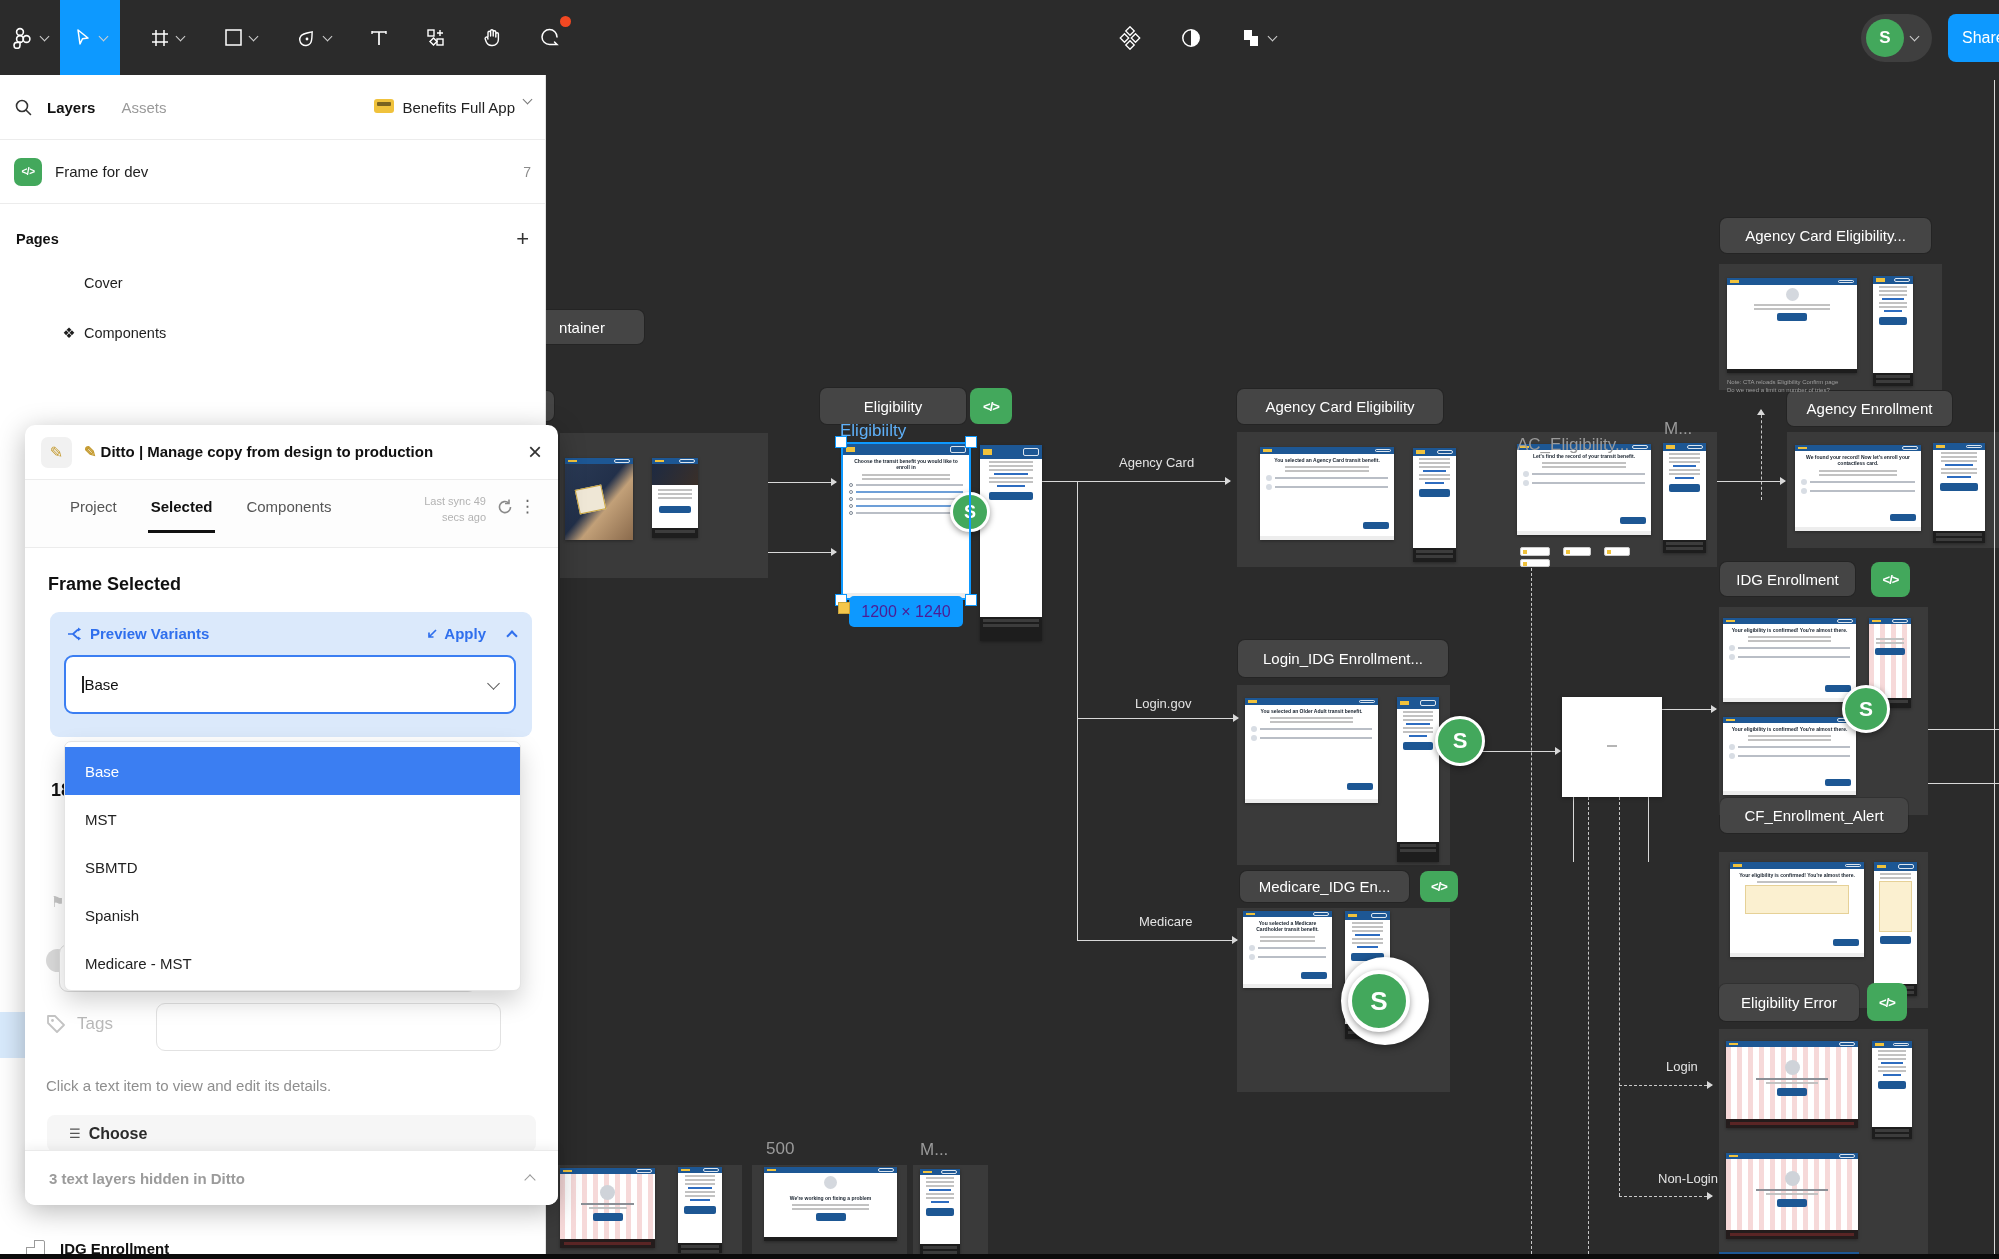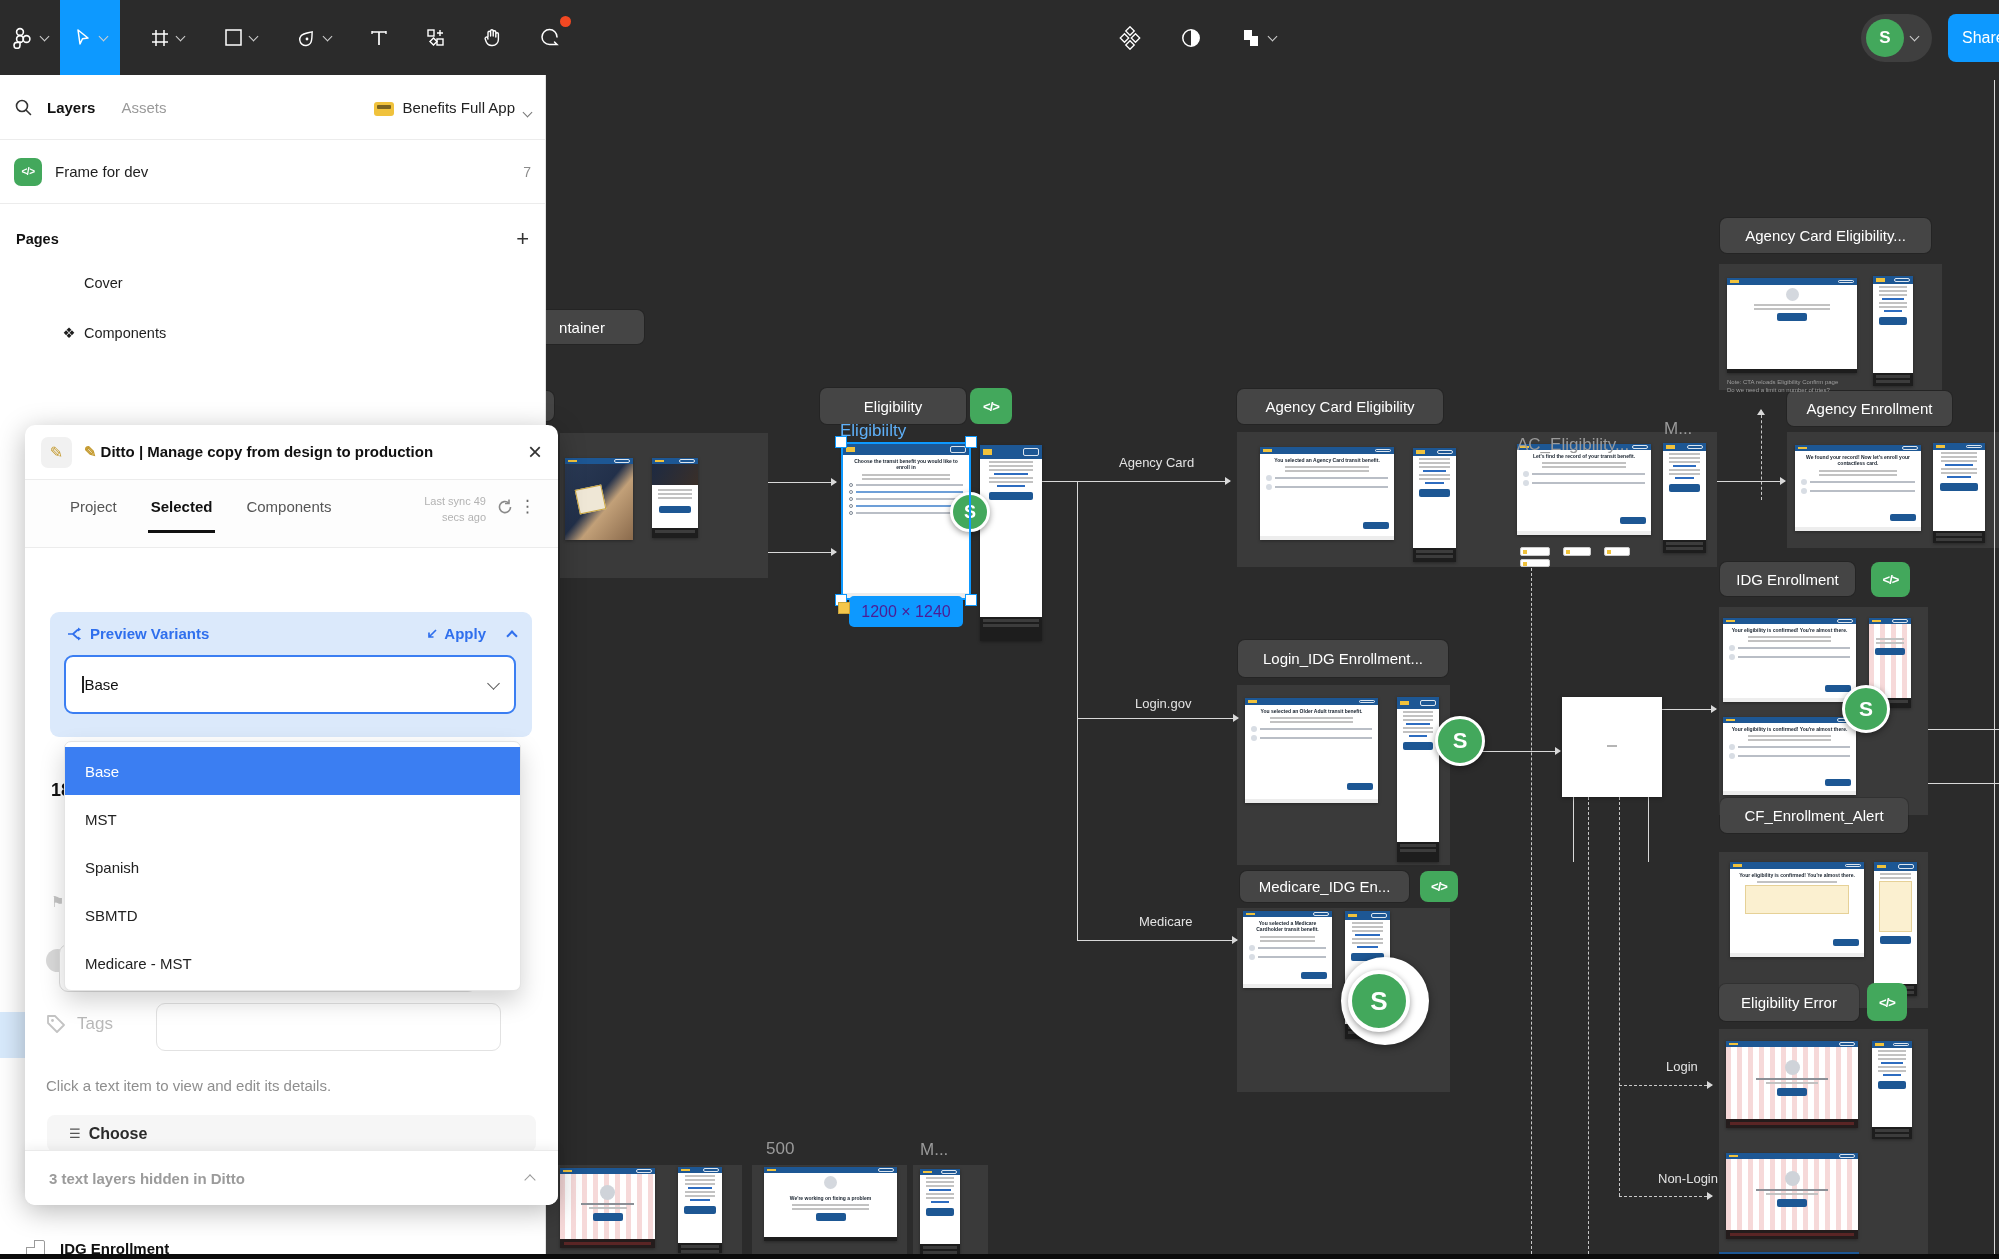--- a/index.html
+++ b/index.html
@@ -64,21 +64,21 @@
   #share-btn { background:#0d99ff; color:#fff; height:48px; border-radius:8px 0 0 8px; display:flex; align-items:center;
                font-size:16px; font-weight:500; padding:0 14px; width:51px; overflow:hidden; }
   .reddot { position:absolute; width:11px; height:11px; background:#f24822; border-radius:50%; }
 
   
   #sidebar { position:absolute; left:0; top:75px; width:546px; height:1184px; background:#fff; z-index:10; border-right:1px solid #e3e3e3; }
   #sb-top { height:65px; display:flex; align-items:center; border-bottom:1px solid #ececec; padding:0 14px; }
   #sb-top .tab { font-size:15px; margin-right:26px; }
   #tab-layers { font-weight:bold; color:#111; }
   #tab-assets { color:#9a9a9a; }
-  #file-name { margin-left:auto; display:flex; align-items:flex-end; font-size:15px; font-weight:500; color:#222; }
+  #file-name { margin-left:auto; display:flex; align-items:flex-start; font-size:15px; font-weight:500; color:#222; }
   .busicon { width:20px; height:14px; background:#f0c23c; border-radius:3px; position:relative; margin-right:8px;}
   .busicon::after{ content:""; position:absolute; left:3px; top:3px; right:3px; height:4px; background:#7a6320; border-radius:1px;}
   .chev-d { width:7px; height:7px; border-right:1.5px solid #777; border-bottom:1.5px solid #777; transform:rotate(45deg); margin-left:9px; margin-top:-3px;}
   #ready-row { height:64px; display:flex; align-items:center; padding:0 14px; border-bottom:1px solid #ececec;}
   #ready-ic { width:28px; height:28px; background:#43a85c; color:#fff; border-radius:7px; font-size:10px; font-weight:bold;
               display:flex; align-items:center; justify-content:center; letter-spacing:-.5px;}
   #ready-row .lbl { font-size:15px; color:#1e1e1e; margin-left:13px; }
   #ready-row .cnt { margin-left:auto; font-size:14px; color:#8b8b8b; }
   #pages-hdr { display:flex; align-items:center; padding:24px 16px 8px; }
   #pages-hdr .t { font-size:14.5px; font-weight:bold; color:#111; }
@@ -875,20 +875,21 @@
       <span class="dtab">Components</span>
       <span id="dt-sync">
         <span>Last sync 49</span><br><span>secs ago</span>
       </span>
       <svg id="dt-refresh" width="18" height="18" viewBox="0 0 18 18">
         <path d="M14.5 9 a5.5 5.5 0 1 1 -1.8-4" fill="none" stroke="#8a8a8a" stroke-width="1.6"></path>
         <path d="M13 1.5 v4 h-4" fill="none" stroke="#8a8a8a" stroke-width="1.6"></path>
       </svg>
       <span id="dt-kebab">⋮</span>
     </div>
+    <div id="frame-sel">Frame Selected</div>
 
     <div id="pv-box">
       <div id="pv-hdr">
         <svg width="16" height="16" viewBox="0 0 16 16">
           <path d="M2 8 h5 M7 8 L12 3.5 M7 8 L12 12.5" fill="none" stroke="#2f6fed" stroke-width="1.7"></path>
           <path d="M12 1.5 l3 2 -3 2 z M12 10.5 l3 2 -3 2 z" fill="#2f6fed"></path>
         </svg>
         <span class="nm">Preview Variants</span>
         <span id="pv-apply">
           <svg width="14" height="14" viewBox="0 0 14 14" style="margin-right:5px">
@@ -906,22 +907,22 @@
     </div>
 
     <div id="dim18">18</div>
     <span id="flag">⚑</span>
     <div id="gcirc"></div>
     <div id="msg-input"></div>
 
     <div id="dd">
         <div class="dd-row sel">Base</div>
         <div class="dd-row">MST</div>
+        <div class="dd-row">SBMTD</div>
         <div class="dd-row">Spanish</div>
-        <div class="dd-row">SBMTD</div>
         <div class="dd-row">Medicare - MST</div>
       </div>
 
     <div id="tags-row">
       <svg width="22" height="22" viewBox="0 0 22 22">
         <path d="M3 3 h7 l9 9 -7 7 -9-9 z" fill="none" stroke="#c3c3c3" stroke-width="1.8" stroke-linejoin="round"></path>
         <circle cx="7.5" cy="7.5" r="1.4" fill="#c3c3c3"></circle>
       </svg>
       <span class="t">Tags</span>
     </div>

